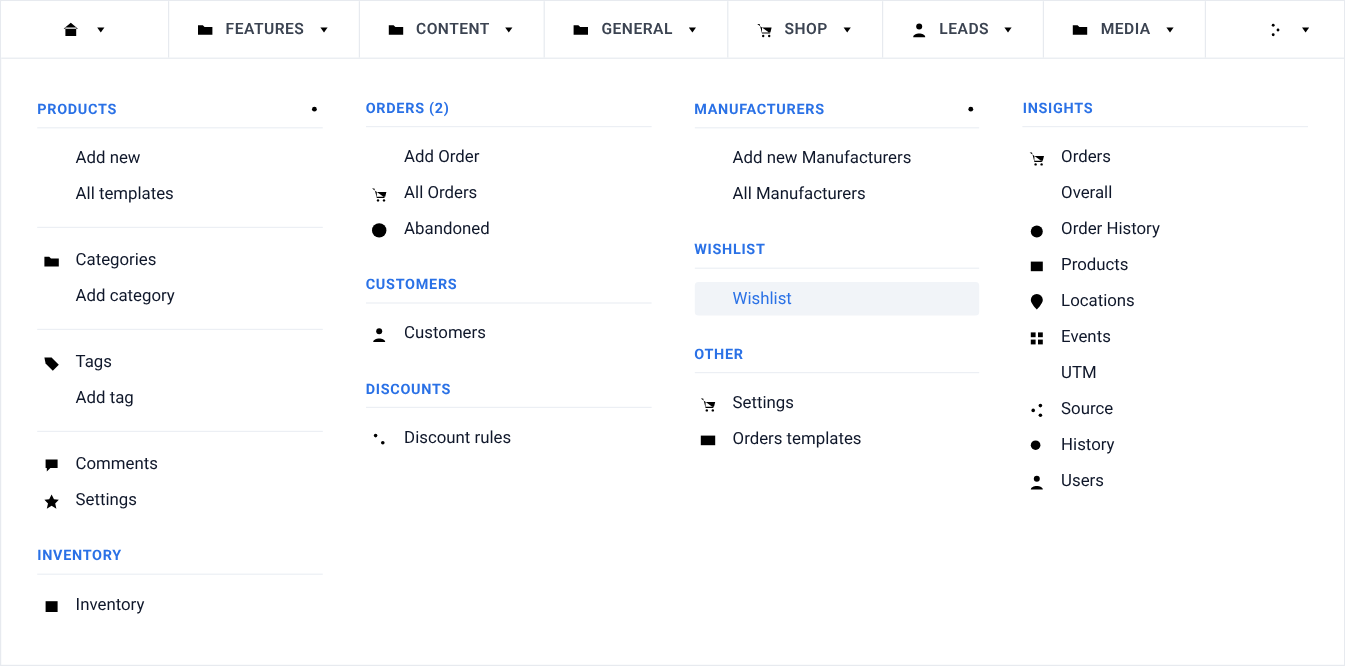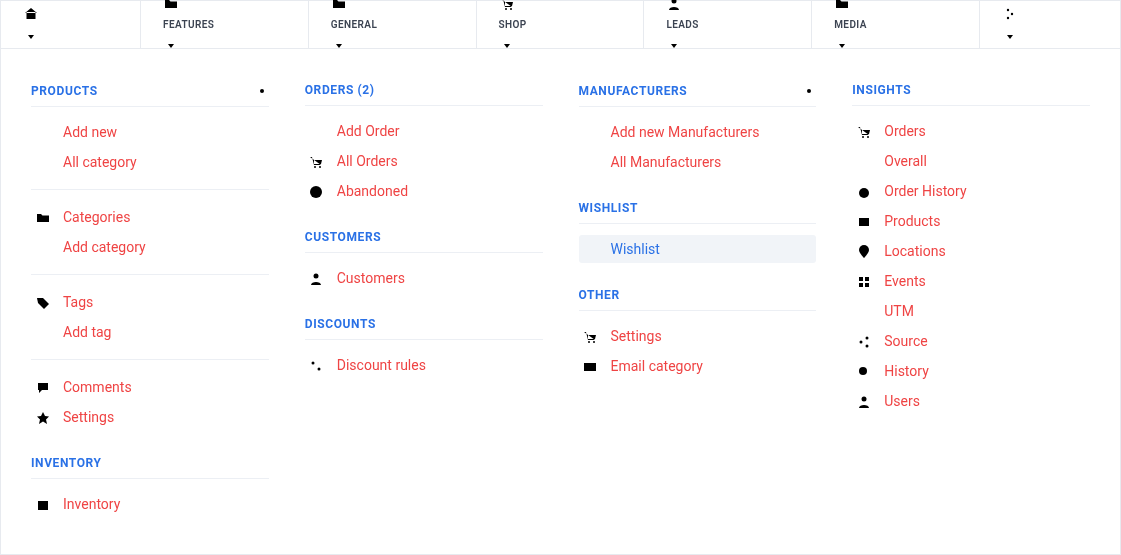--- a/index.html
+++ b/index.html
@@ -18,30 +18,30 @@
     border: 1px solid #e7eaef;
   }
   .topnav {
     display: flex;
     height: 48px;
     border-bottom: 1px solid #e7eaef;
     background: #fff;
   }
   .topnav-item {
     display: flex;
+    align-items: center;
     justify-content: center;
     gap: 8px;
     padding: 0 22px;
     border-right: 1px solid #e7eaef;
     cursor: pointer;
     color: #3b4351;
     font-weight: 600;
-    font-size: 10px;
+    font-size: 13px;
     letter-spacing: 0.4px;
-    flex-direction: column;
   }
   .topnav-item:first-child { flex: 0 0 140px; }
   .topnav-item:last-child { flex: 0 0 140px; border-right: none; }
   .topnav-item.mid { flex: 1; }
   .topnav-item .chev { color: #b7bfcc; }
   .topnav-item .nicon { color: #8c95a6; margin-right: 2px; }
   .topnav-item.active .nicon { color: #2a71e6; }
   .topnav-item .lbl { text-transform: uppercase; }
 
   .mega {
@@ -68,21 +68,21 @@
     display: flex;
     align-items: center;
     justify-content: space-between;
   }
   .group-title .gear { color: #cfd5df; font-size: 14px; }
   .item {
     display: flex;
     align-items: center;
     gap: 12px;
     padding: 6px 10px 6px 2px;
-    color: #ef4444;
+    color: #0f172a;
     font-size: 14px;
     cursor: pointer;
     border-radius: 3px;
     margin: 1px 0;
   }
   .item .iicon {
     width: 18px;
     display: inline-flex;
     justify-content: center;
     color: #c2c9d4;
@@ -249,20 +249,33 @@
             <use href="#i-chev"></use>
           </svg>
         </span>
     </div>
     <div class="topnav-item mid">
       <span class="nicon">
           <svg class="ic">
             <use href="#i-folder"></use>
           </svg>
         </span>
+      <span class="lbl">CONTENT</span>
+      <span class="chev">
+          <svg class="ic">
+            <use href="#i-chev"></use>
+          </svg>
+        </span>
+    </div>
+    <div class="topnav-item mid">
+      <span class="nicon">
+          <svg class="ic">
+            <use href="#i-folder"></use>
+          </svg>
+        </span>
       <span class="lbl">GENERAL</span>
       <span class="chev">
           <svg class="ic">
             <use href="#i-chev"></use>
           </svg>
         </span>
     </div>
     <div class="topnav-item mid active">
       <span class="nicon">
           <svg class="ic">
@@ -334,21 +347,21 @@
             </svg>
           </span>
         <span>Add new</span>
       </div>
       <div class="item">
         <span class="iicon">
             <svg class="ic">
               <use href="#i-list"></use>
             </svg>
           </span>
-        <span>All category</span>
+        <span>All templates</span>
       </div>
       <div class="sep"></div>
       <div class="item">
         <span class="iicon">
             <svg class="ic">
               <use href="#i-folder"></use>
             </svg>
           </span>
         <span>Categories</span>
       </div>
@@ -510,21 +523,21 @@
             </svg>
           </span>
         <span>Settings</span>
       </div>
       <div class="item">
         <span class="iicon">
             <svg class="ic">
               <use href="#i-mail"></use>
             </svg>
           </span>
-        <span>Email category</span>
+        <span>Orders templates</span>
       </div>
     </div>
 
     <div class="col">
       <div class="group-title">
         <span>INSIGHTS</span>
       </div>
       <div class="item">
         <span class="iicon">
             <svg class="ic">

